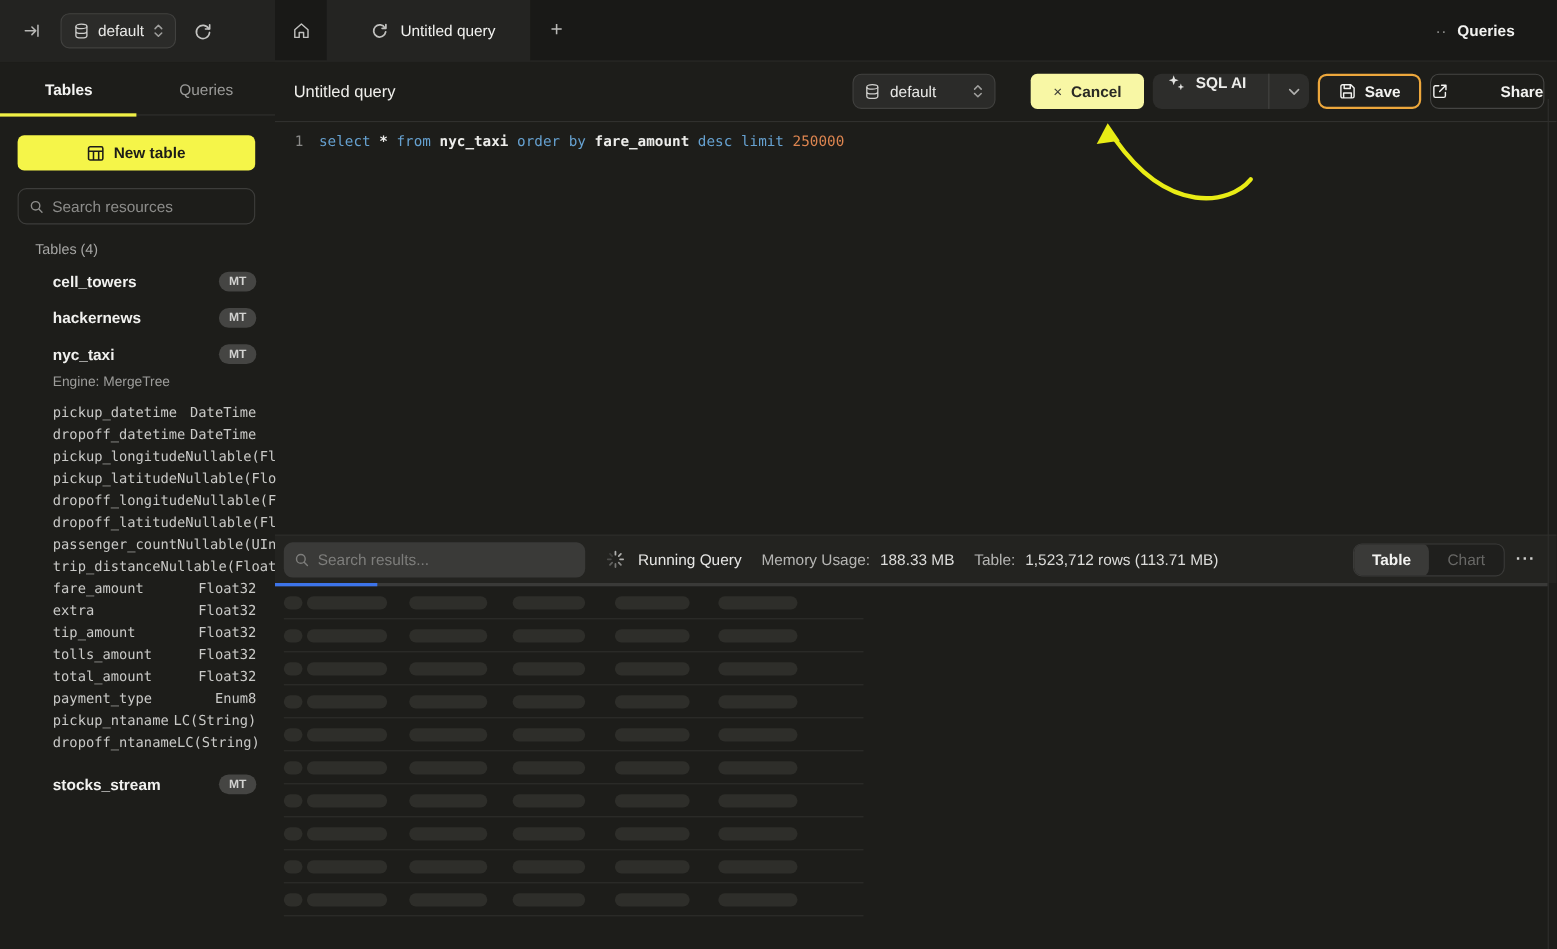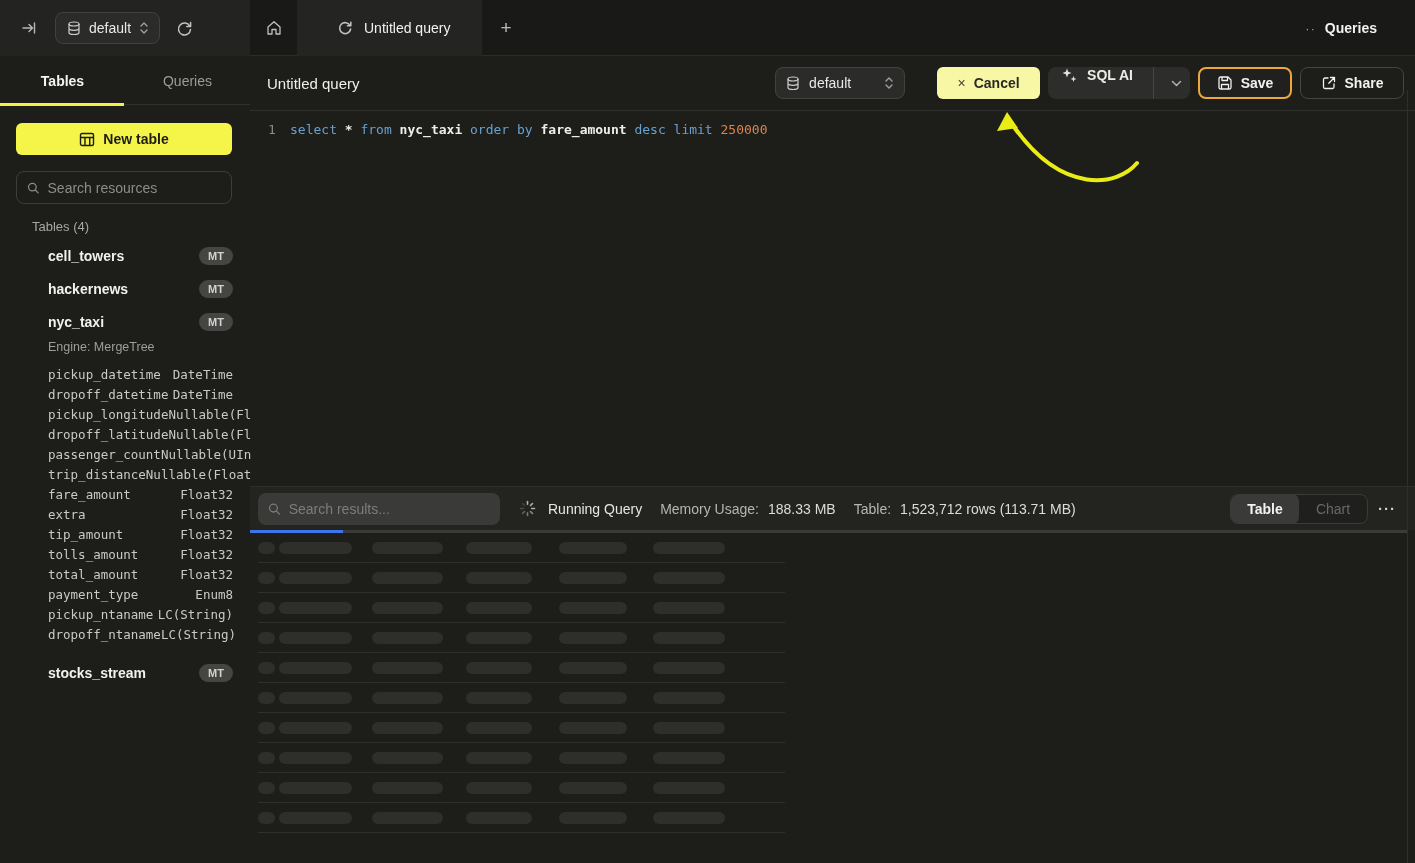--- a/index.html
+++ b/index.html
@@ -71,39 +71,39 @@
   .hdr-db .mid { display:flex; align-items:center; gap:9px; font-size:14px; color:#e9e9e7; }
   .btn { height:32px; display:flex; align-items:center; justify-content:center; gap:8px;
     font-size:14px; font-weight:600; border-radius:8px; cursor:pointer; border:none; font-family:inherit; }
   .btn-cancel { width:103px; background:#f8f7a5; color:#2a2a24; border-radius:6px; }
   .btn-cancel .x { font-size:14px; font-weight:400; color:#44443c; }
   .btn-sqlai { background:#2d2d2b; color:#ececea; padding:0; }
   .btn-sqlai .seg-main { display:flex; align-items:flex-start; gap:9px; padding:0 12px 0 13px; height:100%; }
   .btn-sqlai .seg-div { width:1px; height:32px; background:#454543; }
   .btn-sqlai .seg-caret { width:28px; height:100%; display:flex; align-items:center; justify-content:center; }
   .btn-save { width:94px; background:#20201e; color:#f2f2f0; border:2px solid #eda73c; }
-  .btn-share { width:104px; background:#1d1d1a; color:#f2f2f0; border:1px solid #454543; }
+  .btn-share { width:104px; background:#1d1d1a; color:#f2f2f0; border:1px solid #454543;justify-content:space-between; }
 
   
   .editor { position:absolute; left:250px; top:112px; width:1157px; height:374px; }
   .code-line { display:flex; padding-top:8px; font-family:"DejaVu Sans Mono", monospace;
     font-size:13px; line-height:20px; }
   .line-no { width:40px; text-align:left; padding-left:18px; color:#8a8a88; }
   .tok-kw { color:#66a1d0; }
   .tok-id { color:#ededeb; font-weight:700; }
   .tok-num { color:#dd8550;text-align:center; }
   .tok-pl { color:#bdbdbb; white-space:pre; }
 
   
   .arrow-overlay { position:absolute; left:0; top:0; width:1415px; height:863px; pointer-events:none; z-index:50; }
 
   
   .results-bar { position:absolute; left:250px; top:486px; right:0; height:44px;
     background:#232320; border-top:1px solid #2e2e2c; display:flex; align-items:center; }
-  .res-search { margin-left:8px; width:242px; height:32px; background:#3a3a38; border-radius:8px;
+  .res-search { margin-left:8px; width:274px; height:32px; background:#3a3a38; border-radius:8px;
     display:flex; align-items:center; padding:0 10px; gap:8px; }
   .res-search input { background:transparent; border:none; outline:none; width:100%;
     color:#d8d8d6; font-size:14px; font-family:inherit; }
   .res-search input::placeholder { color:#7d7d7b; }
   .spinner { margin-left:19px; animation:spin 1s steps(8) infinite; transform-origin:center; }
   @keyframes spin { to { transform:rotate(360deg); } }
   .res-status { margin-left:12px; font-size:14px; color:#e6e6e4; }
   .res-label { margin-left:18px; font-size:14px; color:#b5b5b3; }
   .res-value { margin-left:9px; font-size:14px; color:#dcdcda; }
   .view-toggle { margin-left:auto; height:30px; display:flex; align-items:center;
@@ -219,20 +219,28 @@
           <span class="cname">pickup_datetime</span>
           <span class="ctype">DateTime</span>
         </div>
         <div class="col-row">
           <span class="cname">dropoff_datetime</span>
           <span class="ctype">DateTime</span>
         </div>
         <div class="col-row">
           <span class="cname">pickup_longitude</span>
           <span class="ctype">Nullable(Fl</span>
+        </div>
+        <div class="col-row">
+          <span class="cname">pickup_latitude</span>
+          <span class="ctype">Nullable(Flo</span>
+        </div>
+        <div class="col-row">
+          <span class="cname">dropoff_longitude</span>
+          <span class="ctype">Nullable(F</span>
         </div>
         <div class="col-row">
           <span class="cname">dropoff_latitude</span>
           <span class="ctype">Nullable(Fl</span>
         </div>
         <div class="col-row">
           <span class="cname">passenger_count</span>
           <span class="ctype">Nullable(UIn</span>
         </div>
         <div class="col-row">

